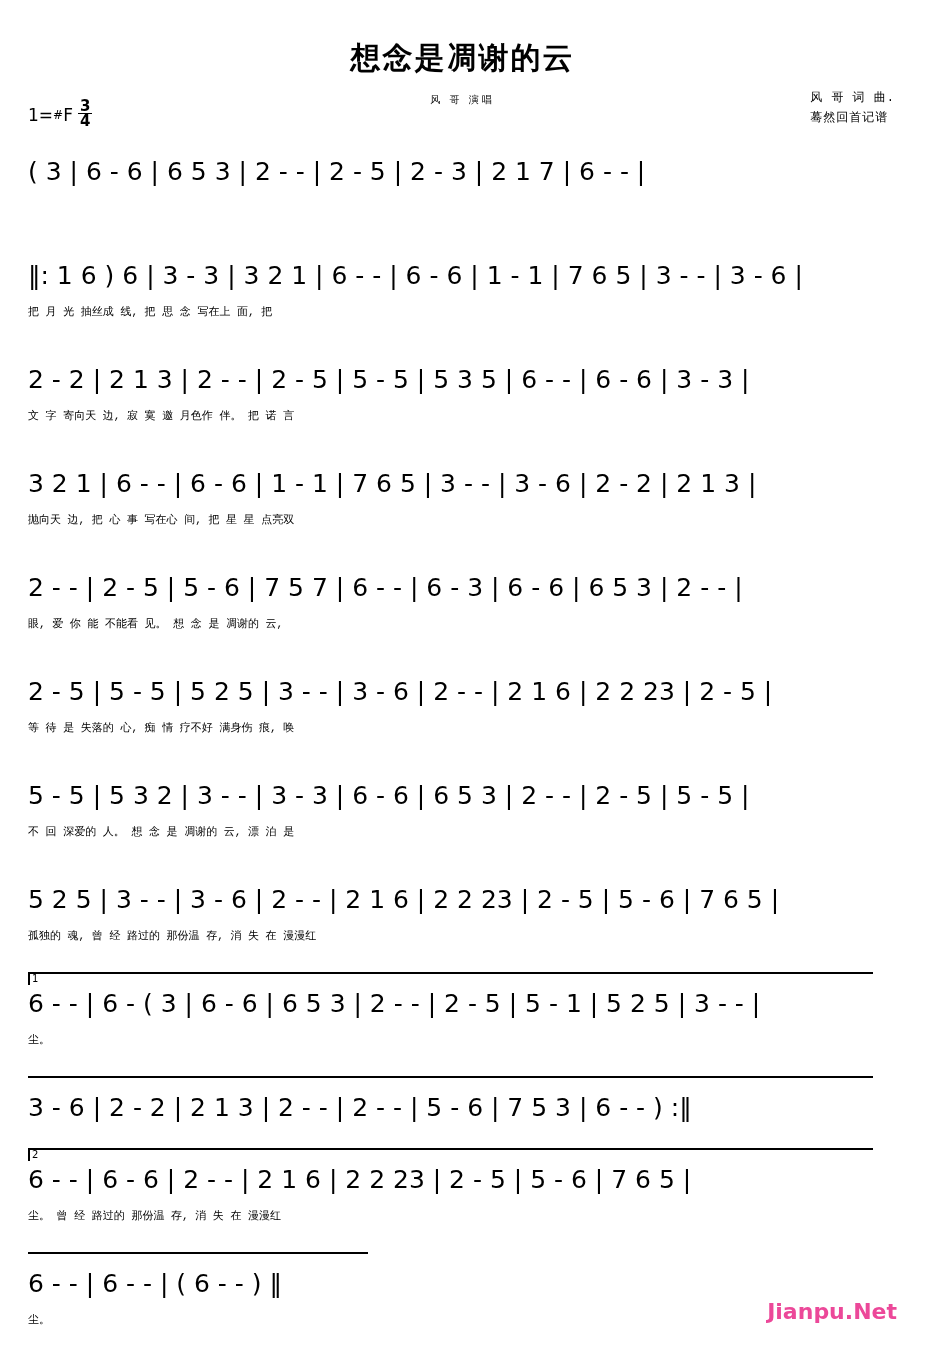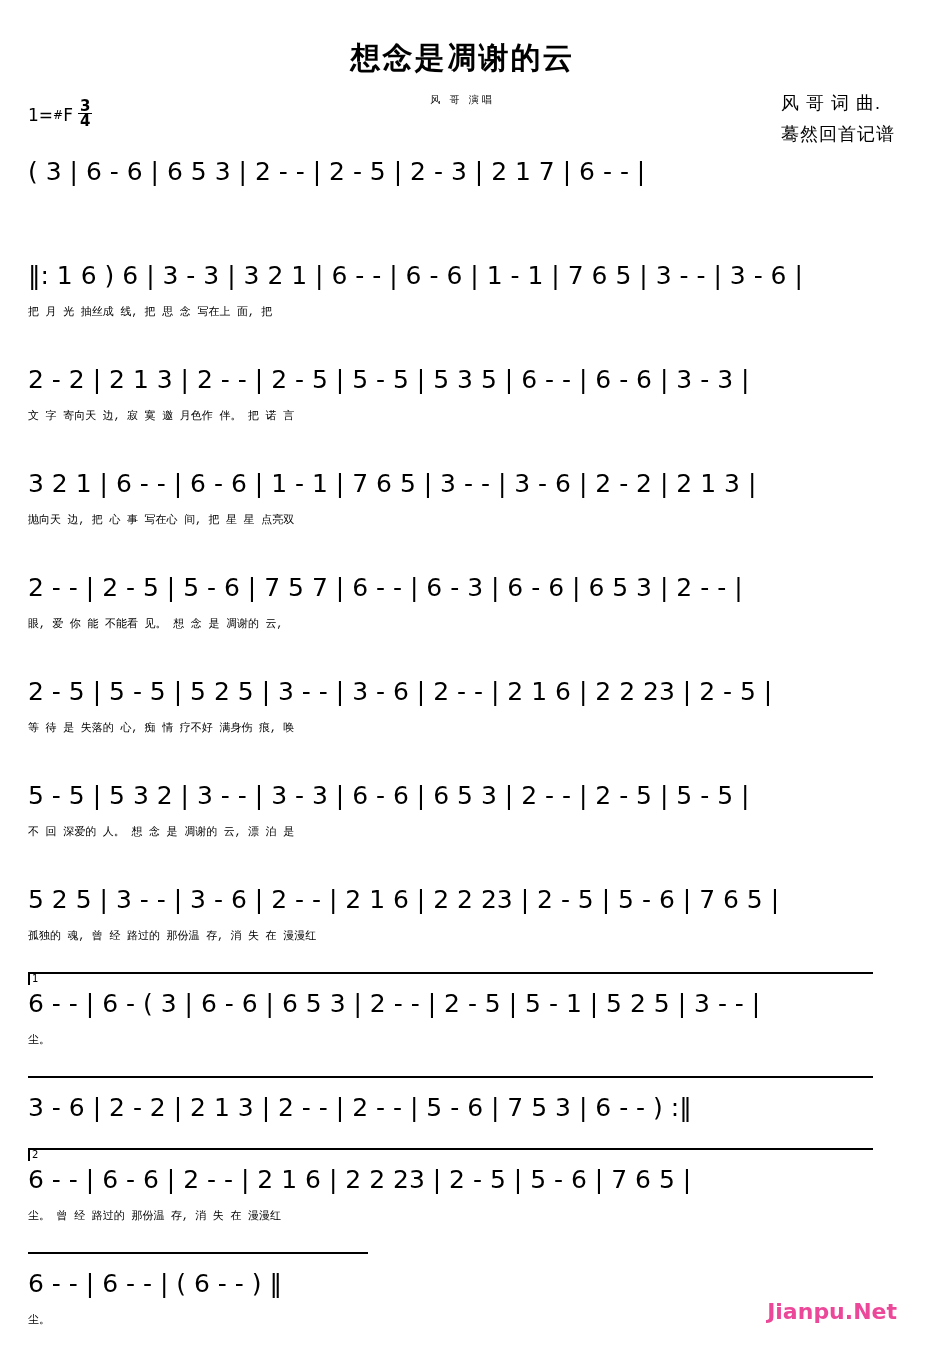--- a/index.html
+++ b/index.html
@@ -58,24 +58,24 @@
     margin-left: 5px;
     position: relative;
     top: -1px;
   }
   .frac .num { border-bottom: 1.5px solid #000; padding: 0 2px; }
   .frac .den { padding: 0 2px; }
   .credits {
     position: absolute;
     right: 30px;
     top: 88px;
-    font-size: 18px;
+    font-size: 12px;
     line-height: 1.7;
     text-align: left;
-    font-family: Liberation Sans, sans-serif;
+    font-family: Liberation Mono, monospace;
     letter-spacing: 1px;
   }
   .systems {
     position: absolute;
     top: 150px;
     left: 0;
     width: 925px;
   }
   .system {
     position: relative;

